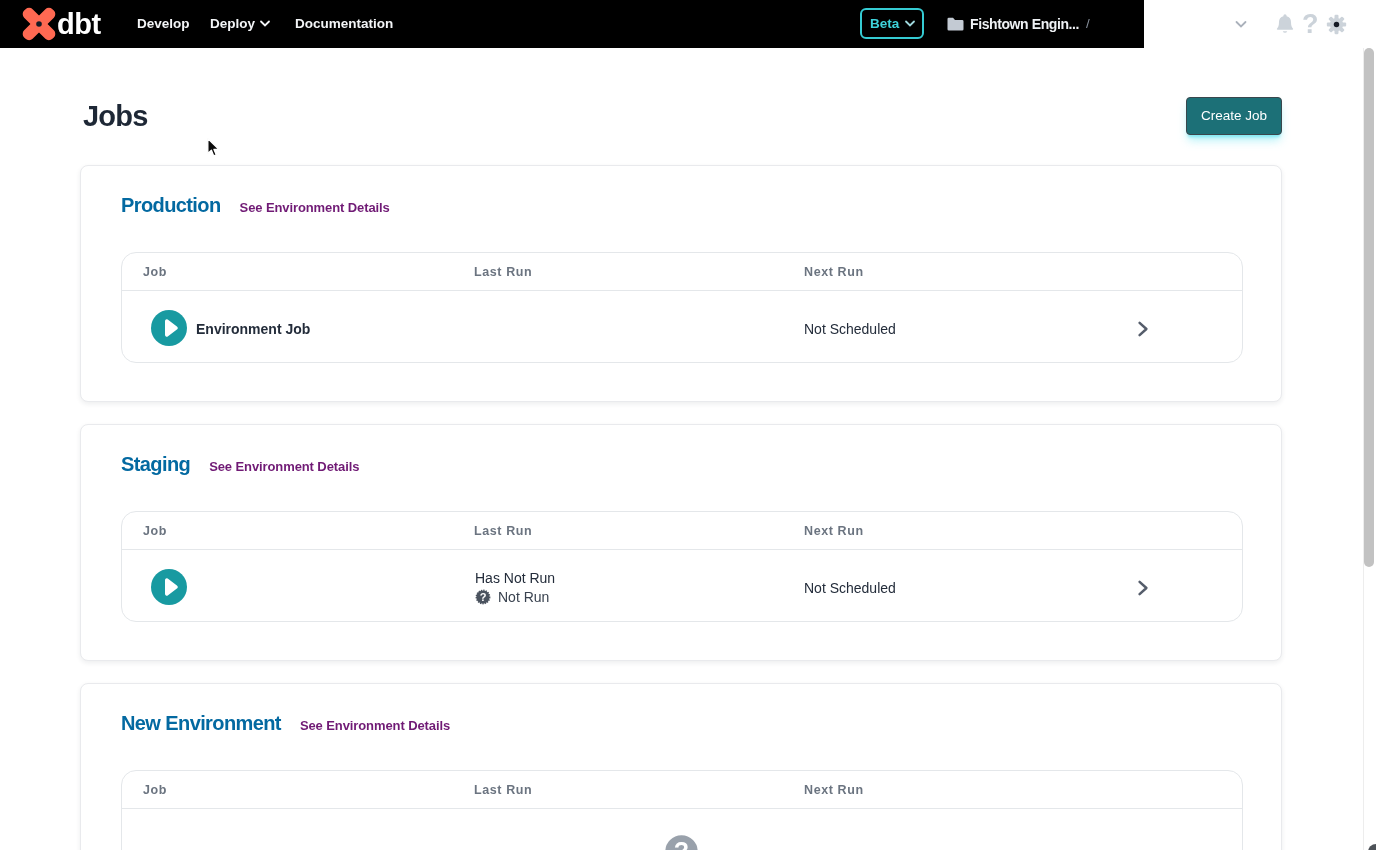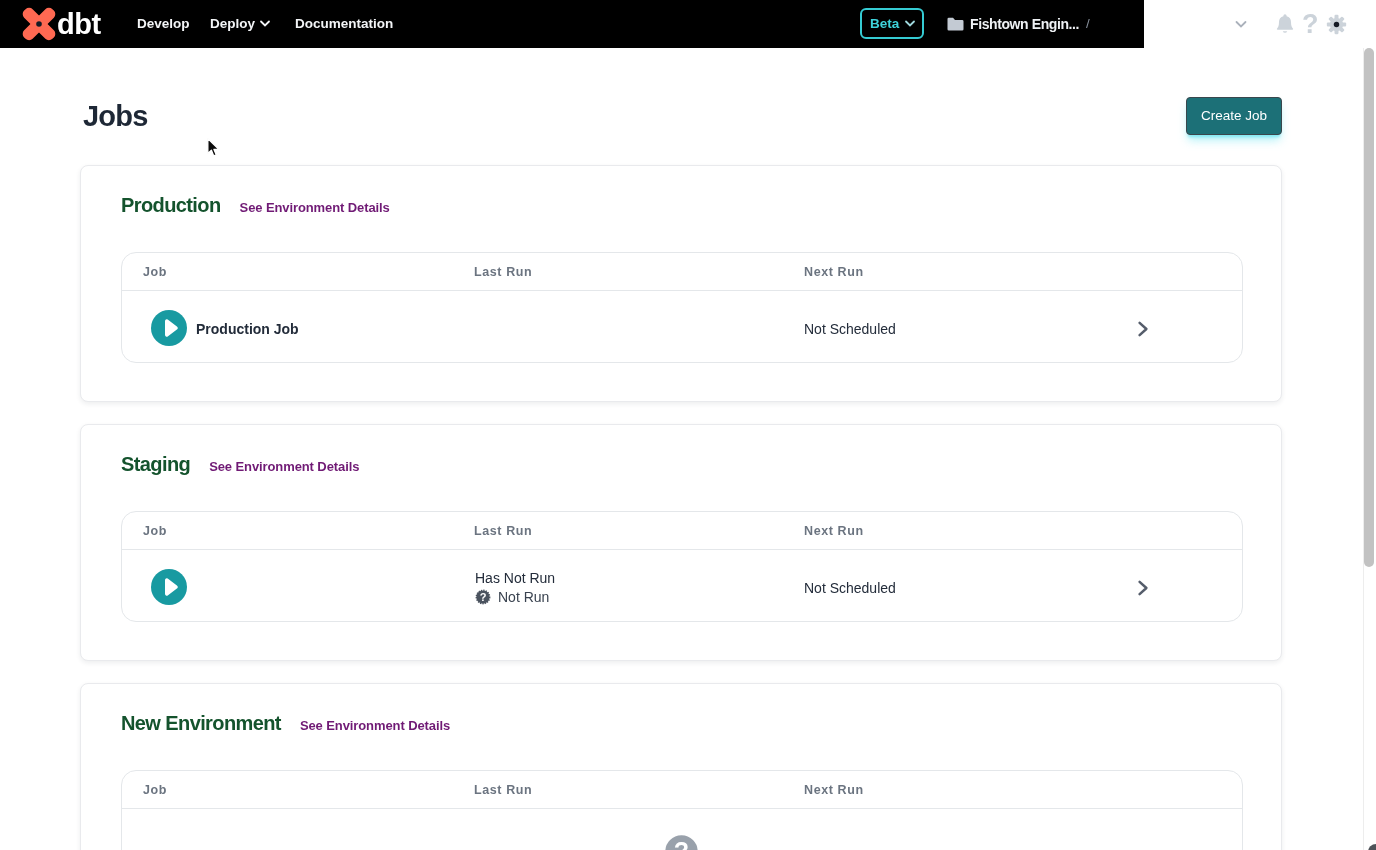--- a/index.html
+++ b/index.html
@@ -12,21 +12,21 @@
   #nav .navitem { position:absolute; top:0; height:48px; line-height:48px; color:#f3f5f7; font-size:13.5px; font-weight:700; }
   #logo-text { position:absolute; left:57px; top:10px; color:#fff; font-size:29px; font-weight:700; letter-spacing:-0.5px; line-height:1; }
 
   
   h1 { position:absolute; left:83px; top:100px; font-size:29px; letter-spacing:-0.8px; color:#1e2836; font-weight:700; }
   #create-job { position:absolute; left:1186px; top:97px; width:96px; height:38px; background:#1c7077; border:1px solid #3a474d; border-radius:4px; color:#fff; font-size:13.5px; font-weight:400; text-align:center; line-height:36px; box-shadow:0 4px 3px -2px rgba(130,232,242,1), 0 7px 10px -2px rgba(130,232,242,0.65); }
 
   
   .card { position:absolute; left:80px; width:1202px; height:237px; background:#fff; border:1px solid #e9eaed; border-radius:8px; box-shadow:0 2px 5px rgba(30,40,54,0.08); }
   .card-head { position:absolute; left:40px; top:28px; display:flex; align-items:baseline; }
-  .card-title { font-size:20px; font-weight:700; color:#14532d; letter-spacing:-0.6px; }
+  .card-title { font-size:20px; font-weight:700; color:#0369a1; letter-spacing:-0.6px; }
   .card-link { margin-left:19px; font-size:13px; font-weight:700; color:#701a75; letter-spacing:-0.1px; }
   .tbl { position:absolute; left:40px; top:86px; width:1122px; border:1px solid #e4e7ea; border-radius:15px; }
   .thead { height:38px; border-bottom:1px solid #e4e7ea; position:relative; }
   .th { position:absolute; top:0; height:38px; line-height:38px; font-size:12.5px; font-weight:700; color:#6b7480; letter-spacing:0.6px; }
   .th1 { left:21px; } .th2 { left:352px; } .th3 { left:682px; }
   .trow { height:71px; position:relative; }
   .play { position:absolute; left:29px; top:19px; width:36px; height:36px; border-radius:50%; background:#189aa1; }
   .play svg { position:absolute; left:0; top:0; }
   .jobname { position:absolute; left:74px; top:3px; height:71px; line-height:71px; font-size:14px; font-weight:700; color:#232c3a; }
   .lastrun { position:absolute; left:353px; top:2px; height:71px; display:flex; flex-direction:column; justify-content:center; font-size:14px; color:#232c3a; }
@@ -108,21 +108,21 @@
         <div class="th th1">Job</div>
         <div class="th th2">Last Run</div>
         <div class="th th3">Next Run</div>
       </div>
     <div class="trow">
       <div class="play">
           <svg width="36" height="36" viewBox="0 0 36 36">
             <path d="M14 11.2 a1.8 1.8 0 0 1 2.7-1.6 l9.2 6.8 a1.9 1.9 0 0 1 0 3.2 l-9.2 6.8 a1.8 1.8 0 0 1 -2.7-1.6 z" fill="#fff"></path>
           </svg>
         </div>
-      <div class="jobname">Production Job</div>
+      <div class="jobname">Environment Job</div>
       <div class="nextrun">Not Scheduled</div>
       <svg class="rowchev" width="12" height="16" viewBox="0 0 12 16">
           <path d="M2.6 1.8 L9.4 8 L2.6 14.2" fill="none" stroke="#555d6b" stroke-width="2.5" stroke-linecap="round" stroke-linejoin="round"></path>
         </svg>
     </div>
   </div>
 </div>
 
 <div class="card" style="top:424px;padding-left:48px;">
   <div class="card-head">

